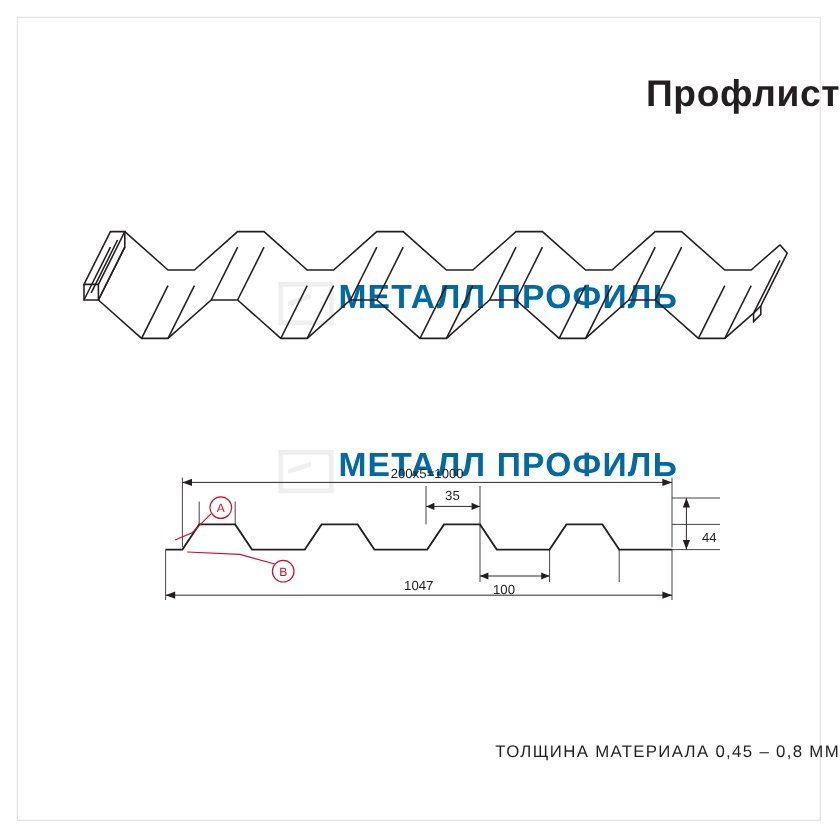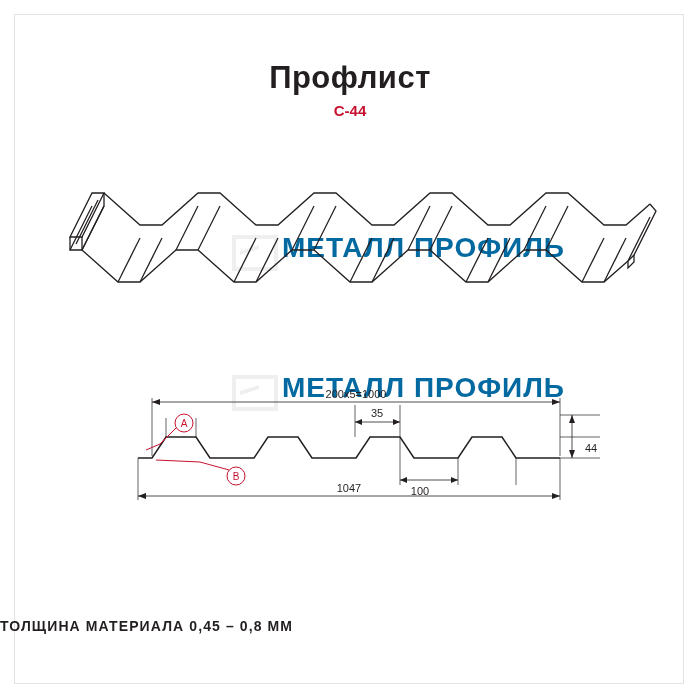--- a/index.html
+++ b/index.html
@@ -26,42 +26,42 @@
     left: 14px; top: 14px;
     width: 670px;
     height: 670px;
     border: 1px solid #e3e3e3;
     box-sizing: border-box;
   }
   .title {
     position: absolute;
     left: 0; top: 60px;
     width: 700px;
-    text-align: center;
+    text-align: right;
     font-size: 31px;
     font-weight: bold;
     letter-spacing: 0.5px;
     color: #231f20;
   }
   .subtitle {
     position: absolute;
     left: 0; top: 102px;
     width: 700px;
     text-align: center;
     font-size: 15px;
     font-weight: bold;
     color: #c8102e;
   }
   .footer {
     position: absolute;
     left: 0; top: 618px;
     width: 700px;
-    text-align: left;
+    text-align: right;
     font-size: 14px;
-    font-weight: bold;
+    font-weight: normal;
     letter-spacing: 1.1px;
     color: #231f20;
   }
   .svg-layer {
     position: absolute;
     left: 0; top: 0;
     width: 700px;
     height: 700px;
   }
   .wm {
@@ -97,21 +97,20 @@
   }
 </style>
 </head>
 <body>
 
 <div class="page">
 
   <div class="frame"></div>
 
   <div class="title">Профлист</div>
-  <div class="subtitle">С-44</div>
 
   <div class="wm-box" style="left:232px; top:235px;"></div>
   <div class="wm wm1" style="left:282px;">МЕТАЛЛ ПРОФИЛЬ</div>
   <div class="wm-box" style="left:232px; top:375px;"></div>
   <div class="wm wm2" style="left:282px;">МЕТАЛЛ ПРОФИЛЬ</div>
 
   <svg class="svg-layer" viewBox="0 0 700 700">
 
     <g stroke="#231f20" stroke-width="1.3" fill="none" stroke-linejoin="miter">
 

